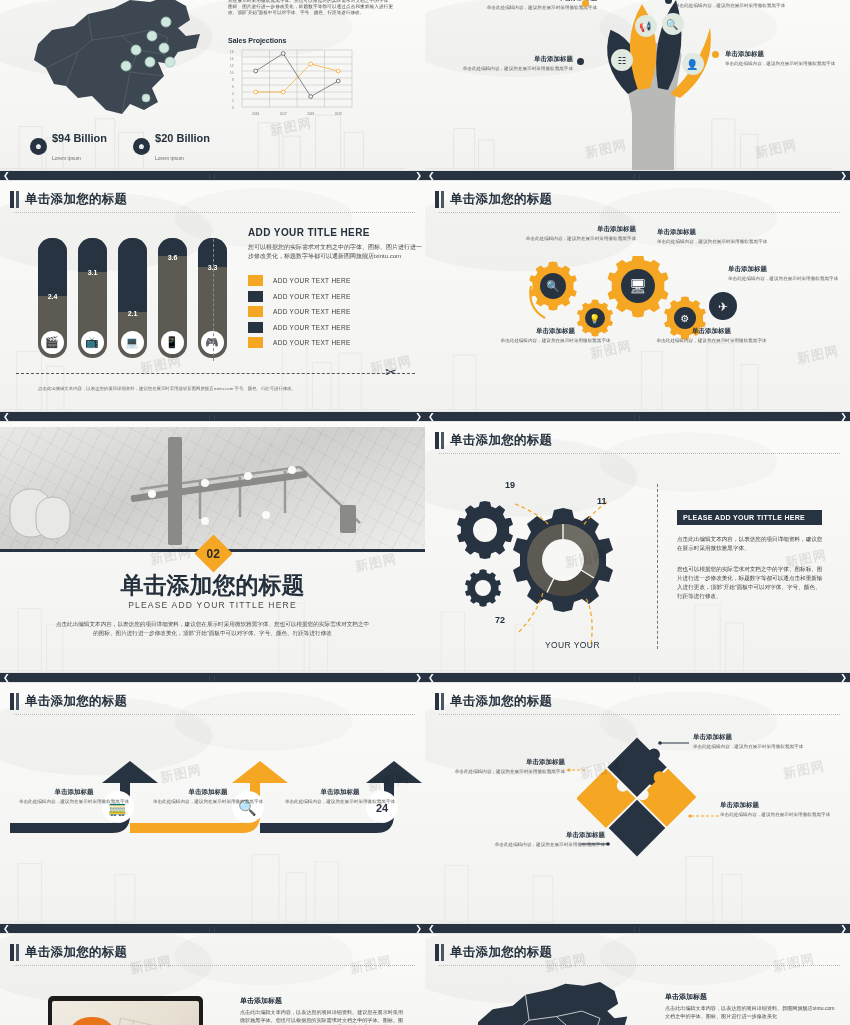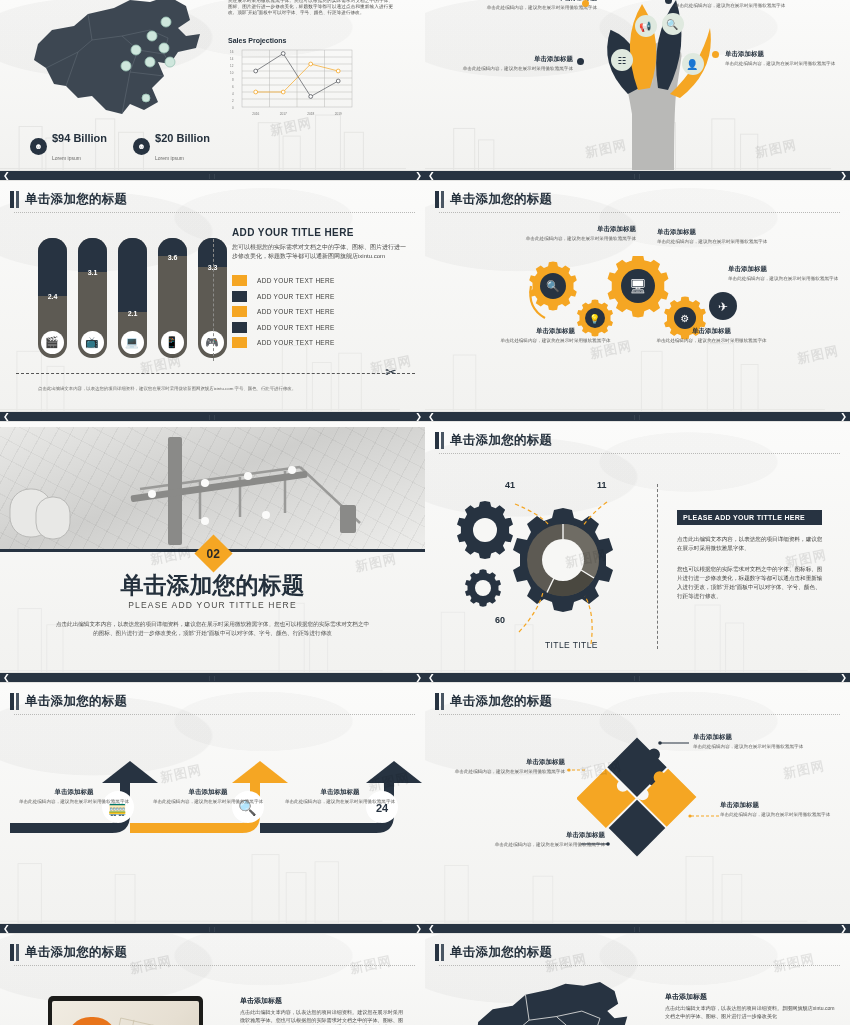--- a/index.html
+++ b/index.html
@@ -95,21 +95,21 @@
   .s3{ height:230px; }
   .barset{ position:absolute; left:38px; top:57px; display:flex; gap:11px; }
   .vbar{ position:relative; width:29px; height:120px; border-radius:14px; background:#5d5a53; overflow:visible;}
   .vbar .fill{ position:absolute; left:0; right:0; top:0; border-radius:14px 14px 0 0; background:#273341; }
   .vbar .val{ position:absolute; left:0; right:0; text-align:center; font-size:7px; font-weight:bold; color:#fff; }
   .vbar .ico{
     position:absolute; left:3px; bottom:4px; width:23px;height:23px;border-radius:50%;
     background:#fff; display:flex;align-items:center;justify-content:center; font-size:11px; color:#273341;
   }
   .vdash{ position:absolute; left:213px; top:58px; height:122px; border-left:1px dashed #8b8b89; }
-  .s3 .rt{ position:absolute; left:232px; top:46px; width:175px; }
+  .s3 .rt{ position:absolute; left:248px; top:46px; width:175px; }
   .s3 .rt h4{ font-size:10px; font-weight:bold; color:#24303c; letter-spacing:.4px; }
   .s3 .rt p{ font-size:6px; line-height:9px; color:#4a4a48; margin-top:5px; }
   .legend{ margin-top:14px; }
   .legend .li{ display:flex; align-items:center; gap:10px; margin-bottom:4.5px; }
   .legend .sw{ width:15px; height:11px; }
   .legend .lt{ font-size:6.5px; color:#3d3d3b; letter-spacing:.3px; }
   .cutline{ position:absolute; left:16px; right:10px; top:192px; border-top:1px dashed #555; }
   .scissor{ position:absolute; right:28px; top:183px; font-size:14px; color:#273341; }
   .s3 .foot{ position:absolute; left:38px; top:205px; width:300px; font-size:4.4px; line-height:6.4px; color:#6a6a68; }
 
@@ -678,24 +678,24 @@
           </g>
         </g>
         <g fill="none" stroke="#f5a623" stroke-width="1.2" stroke-dasharray="4 3">
           <path d="M72 24 Q96 34 105 44"></path>
             <path d="M164 22 Q148 34 140 46"></path>
           <path d="M76 152 Q96 130 100 112"></path>
             <path d="M148 164 Q152 134 142 116"></path>
         </g>
       </svg>
 
-      <div class="numlab" style="left:80px; top:58px;">41</div>
-      <div class="numlab" style="left:172px; top:58px;">11</div>
-      <div class="numlab" style="left:70px; top:193px;">60</div>
-      <div class="yourtitle">TITLE TITLE</div>
+      <div class="numlab" style="left:80px; top:58px;">19</div>
+      <div class="numlab" style="left:172px; top:74px;">11</div>
+      <div class="numlab" style="left:70px; top:193px;">72</div>
+      <div class="yourtitle">YOUR YOUR</div>
 
       <div class="vdash2"></div>
       <div class="rtitle">PLEASE ADD YOUR TITTLE HERE</div>
       <div class="p1">点击此出编辑文本内容，以表达您的项目详细资料，建议您在展示时采用微软雅黑字体。</div>
       <div class="p2">您也可以根据您的实际需求对文档之中的字体、图标标、图片进行进一步修改美化，标题数字等都可以通点击和重新输入进行更改，顶部“开始”面板中可以对字体、字号、颜色、行距等进行修改。</div>
 
       <div class="wm" style="left:140px; top:128px;">新图网</div>
       <div class="wm" style="left:360px; top:128px;">新图网</div>
     </div>
   </div>

